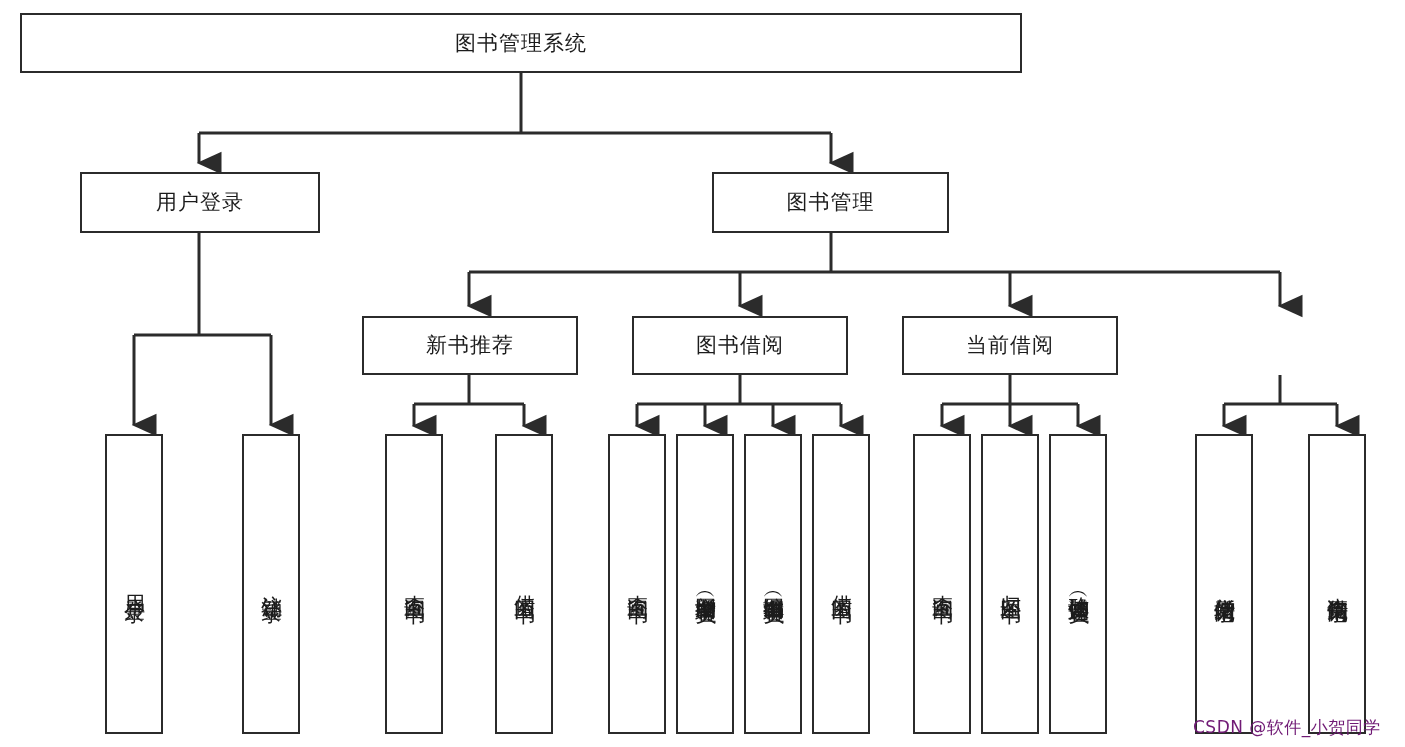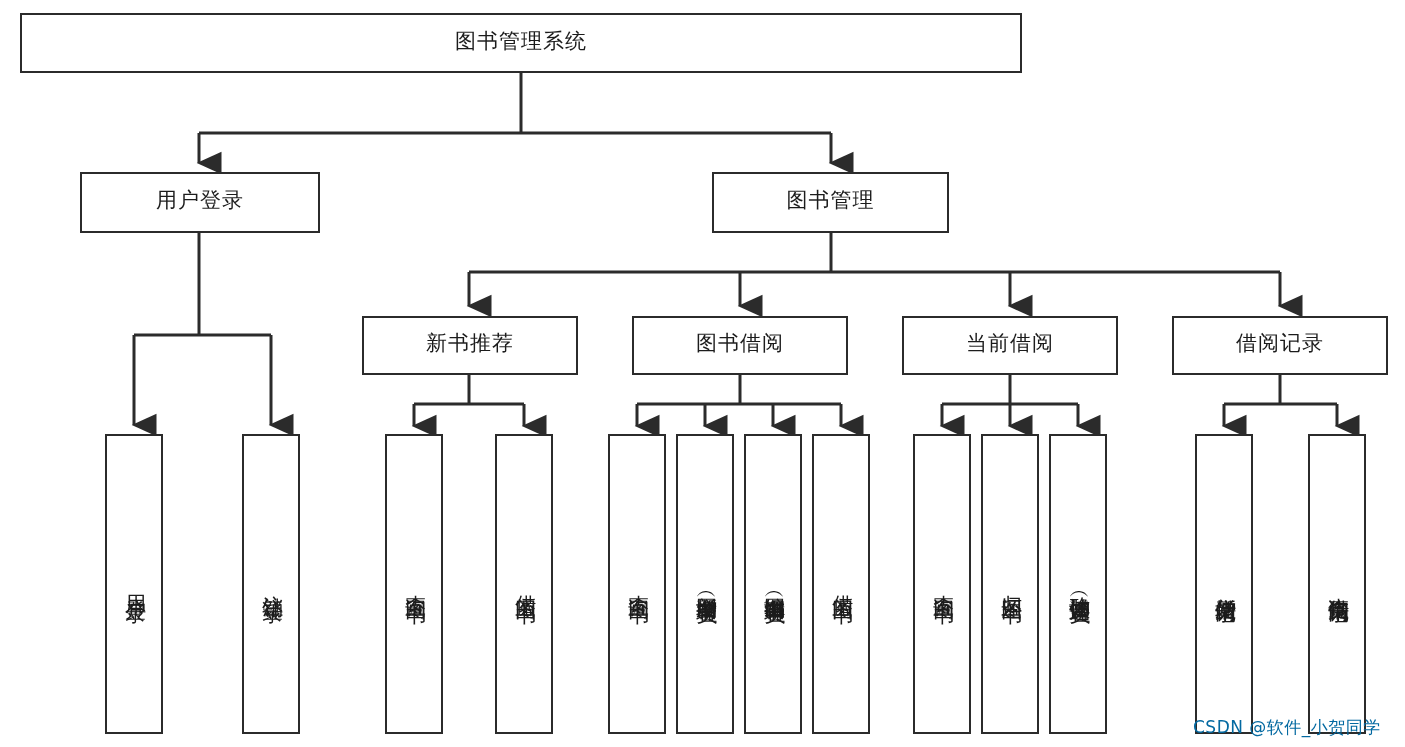--- a/index.html
+++ b/index.html
@@ -23,21 +23,20 @@
   }
   .node{
     position:absolute;
     box-sizing:border-box;
     background:#ffffff;
     border:2px solid #2b2b2b;
     display:flex;
     align-items:center;
     justify-content:center;
     z-index:2;
-    font-family:Liberation Mono, monospace;
   }
   .node .label{
     font-size:21px;
     line-height:1.25;
     letter-spacing:1px;
     color:#1c1c1c;
     white-space:nowrap;
     text-align:center;
   }
   
@@ -58,21 +57,21 @@
   .node.vert .label.tall{
     max-height:292px;
     letter-spacing:1px;
     line-height:1.22;
   }
   #watermark{
     position:absolute;
     left:1193px;
     top:716px;
     font-size:17px;
-    color:#0369a1;
+    color:#701a75;
     letter-spacing:0.5px;
     white-space:nowrap;
     z-index:3;
     font-family:"DejaVu Sans","Liberation Sans",sans-serif;
   }
 </style>
 </head>
 <body>
 
 <div id="canvas">
@@ -145,23 +144,20 @@
   </div>
 
   <div class="node" style="left:902px; top:316px; width:216px; height:59px;">
     <span class="label">当前借阅</span>
   </div>
 
   <div class="node" style="left:632px; top:316px; width:216px; height:59px;">
     <span class="label">图书借阅</span>
   </div>
 
-  <div class="node" style="left:1172px; top:316px; width:216px; height:59px;">
-    <span class="label">借阅记录</span>
-  </div>
 
   <div class="node vert" style="left:105px; top:434px; width:58px; height:300px;">
     <span class="label">用户登录</span>
   </div>
 
   <div class="node vert" style="left:242px; top:434px; width:58px; height:300px;">
     <span class="label">注销登录</span>
   </div>
 
   <div class="node vert" style="left:385px; top:434px; width:58px; height:300px;">

